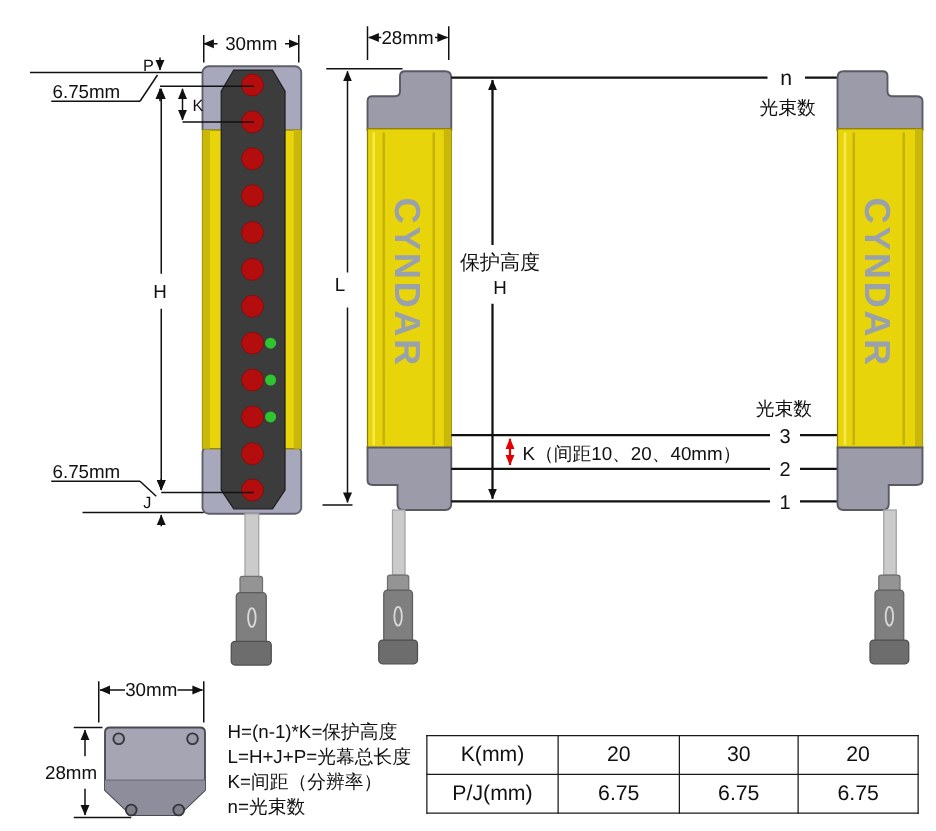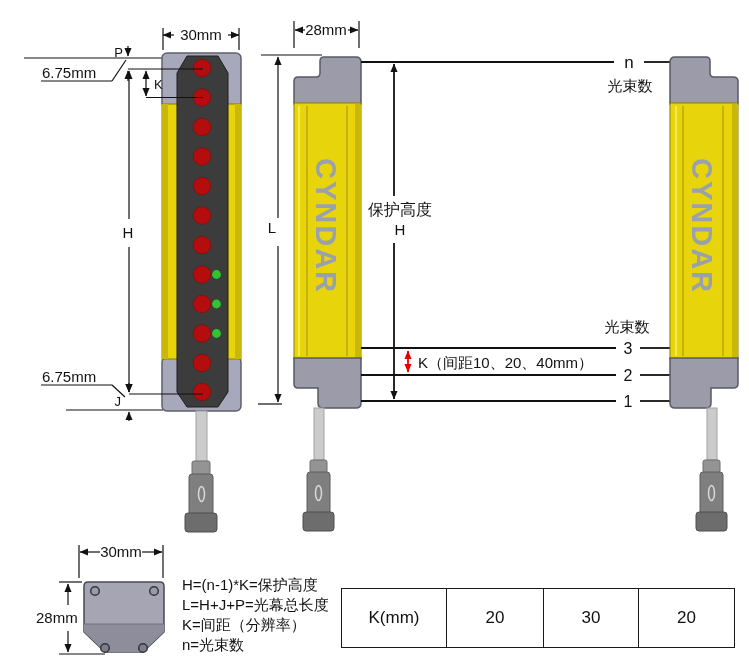--- a/index.html
+++ b/index.html
@@ -218,15 +218,21 @@
         <col style="width:95px">
         <col style="width:96px">
       </colgroup>
   <tbody>
         <tr>
     <td>K(mm)</td>
     <td>20</td>
     <td>30</td>
     <td>20</td>
   </tr>
+  <tr>
+    <td>P/J(mm)</td>
+    <td>6.75</td>
+    <td>6.75</td>
+    <td>6.75</td>
+  </tr>
 </tbody>
     </table>
 </div>
 
 </body></html>

